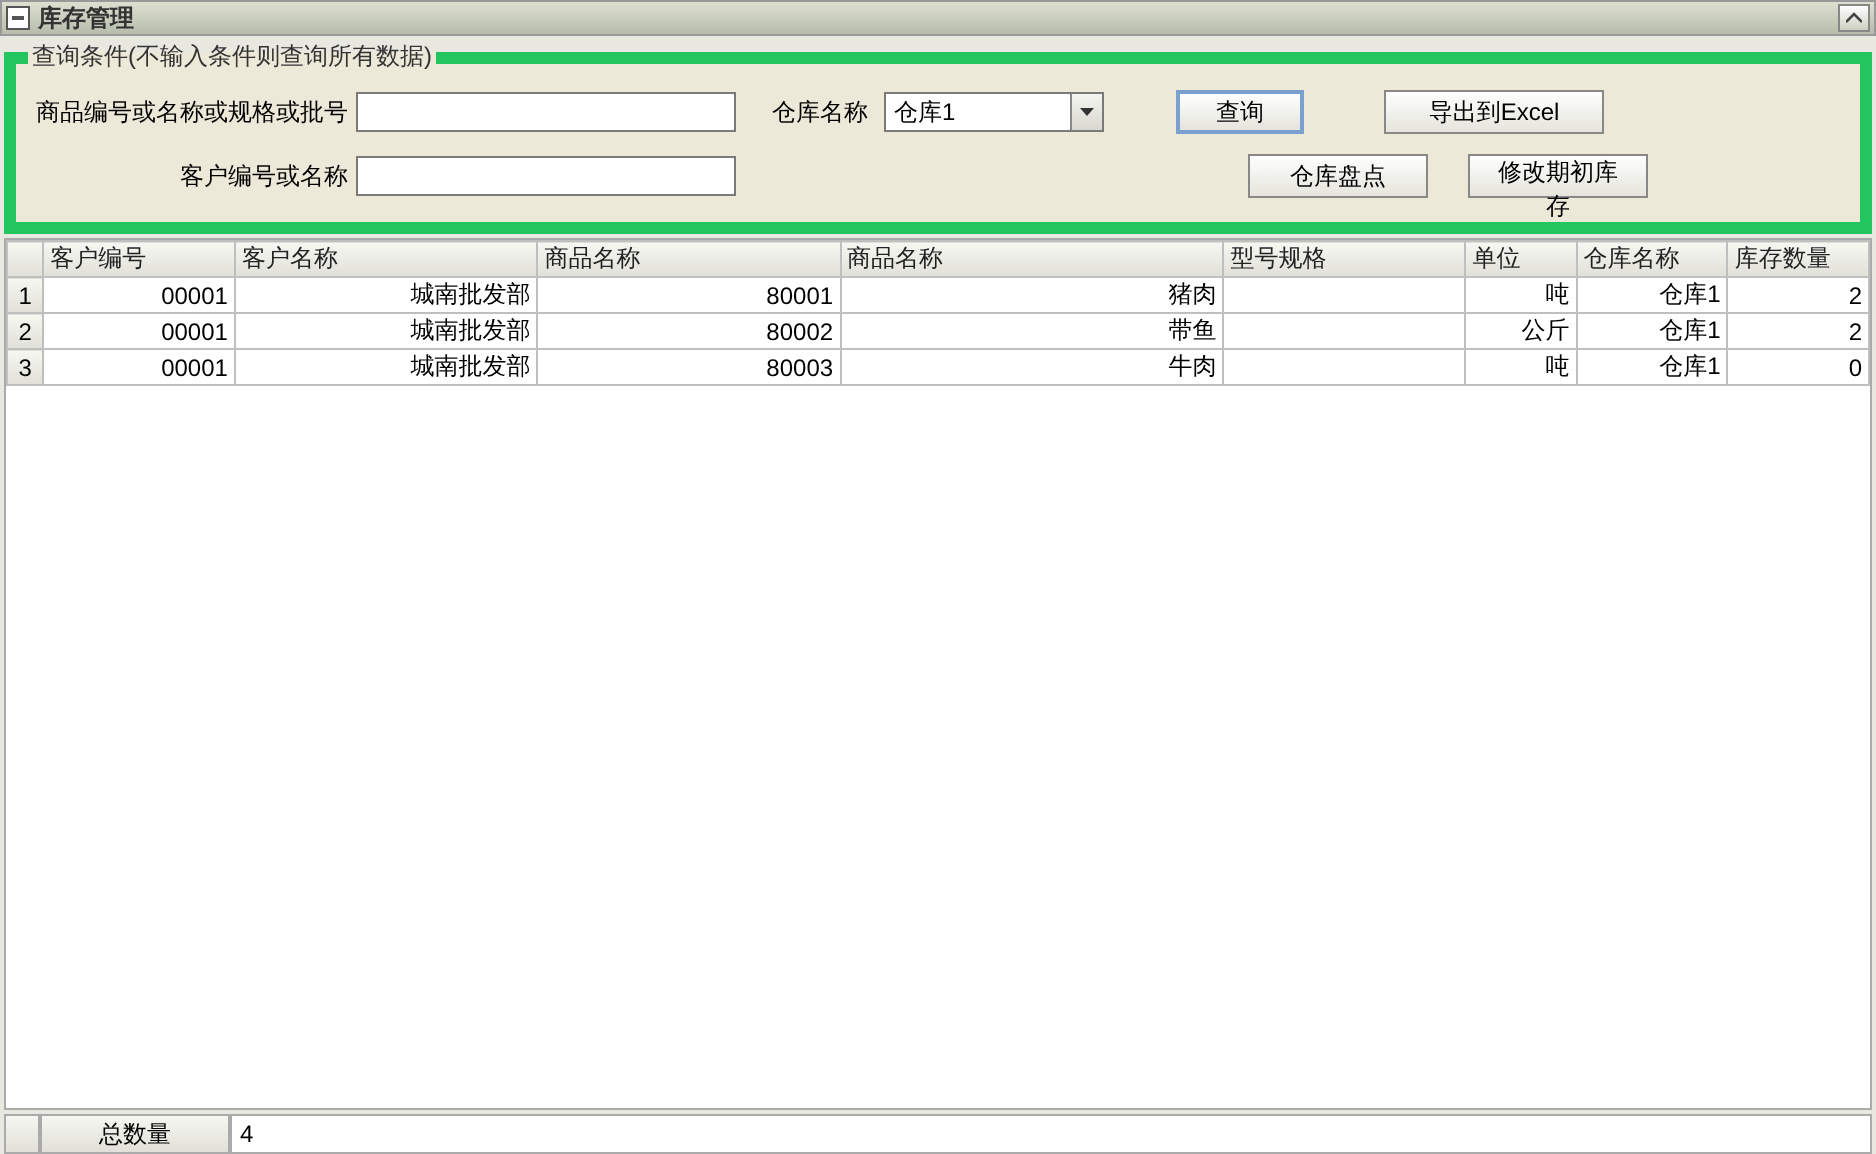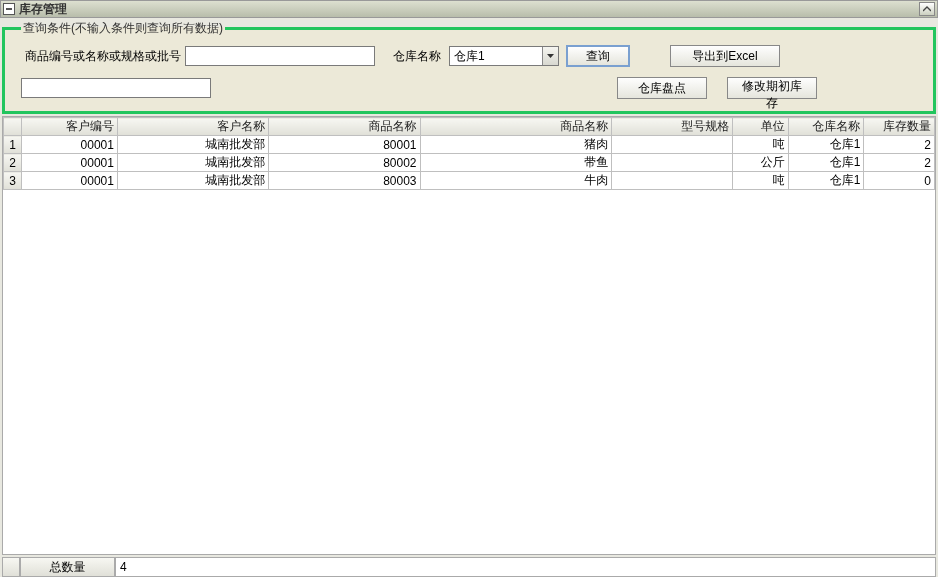--- a/index.html
+++ b/index.html
@@ -40,23 +40,23 @@
   right: 2px; top: 1px;
   width: 16px; height: 14px;
   background: linear-gradient(#fff, #ccd0c0);
   border: 1px solid #888;
   display: flex;
   align-items: center;
   justify-content: center;
 }
 .titlebar .collapse-btn svg { width: 8px; height: 6px; }
 .filter-group {
-  border: 3px solid #22c55e;
+  border: 6px solid #22c55e;
   margin: 2px;
-  padding: 4px 16px 8px;
+  padding: 4px 6px 8px;
   background: #ece9d8;
 }
 .filter-group legend { padding: 0 2px; color: #333;}
 .filter-row { display: flex; align-items: center; margin: 4px 0; }
 .filter-row label { color: #000000; margin-right: 4px; }
 .text-input {
   height: 20px;
   border: 1px solid #7a7a7a;
   background: #fff;
   padding: 0 3px;
@@ -100,21 +100,21 @@
   border: 1px solid #bfbfbf;
   height: 18px;
   padding: 0 3px;
   text-align: right;
   font-weight: normal;
   overflow: hidden;
   white-space: nowrap;
 }
 th {
   background: linear-gradient(#f7f7f2, #e0e0d8);
-  text-align: right;
+  text-align: left;
   color: #222;
 }
 .rowhdr {
   background: linear-gradient(#f7f7f2, #e0e0d8);
   text-align: center;
   width: 18px;
 }
 .num { text-align: right; }
 .footer-row {
   display: flex;
@@ -161,25 +161,26 @@
       <input class="text-input" style="width: 190px;" value="">
       <label style="margin-left:18px;">仓库名称</label>
       <div class="dropdown" style="width:110px; margin-left:4px;">
         <span class="dd-text">仓库1</span>
         <span class="dd-btn">
           <svg width="7" height="4" viewBox="0 0 7 4">
               <path d="M0 0 L3.5 4 L7 0 Z" fill="#333"></path>
             </svg>
         </span>
       </div>
-      <button class="btn primary" style="margin-left:7px;">查询</button>
+      <button class="btn primary" style="margin-left:36px;">查询</button>
       <button class="btn" style="margin-left:40px; width:110px;">导出到Excel</button>
     </div>
 
     <div class="filter-row" style="margin-top:10px;">
+      <label style="width:160px; text-align:right;">客户编号或名称</label>
       <input class="text-input" style="width: 190px;" value="">
       <span style="flex:1"></span>
       <button class="btn" style="width:90px;">仓库盘点</button>
       <button class="btn" style="margin-left:20px; width:90px; margin-right:100px;">修改期初库存</button>
     </div>
   </fieldset>
 
   <div class="data-area">
     <table>
       <colgroup>

